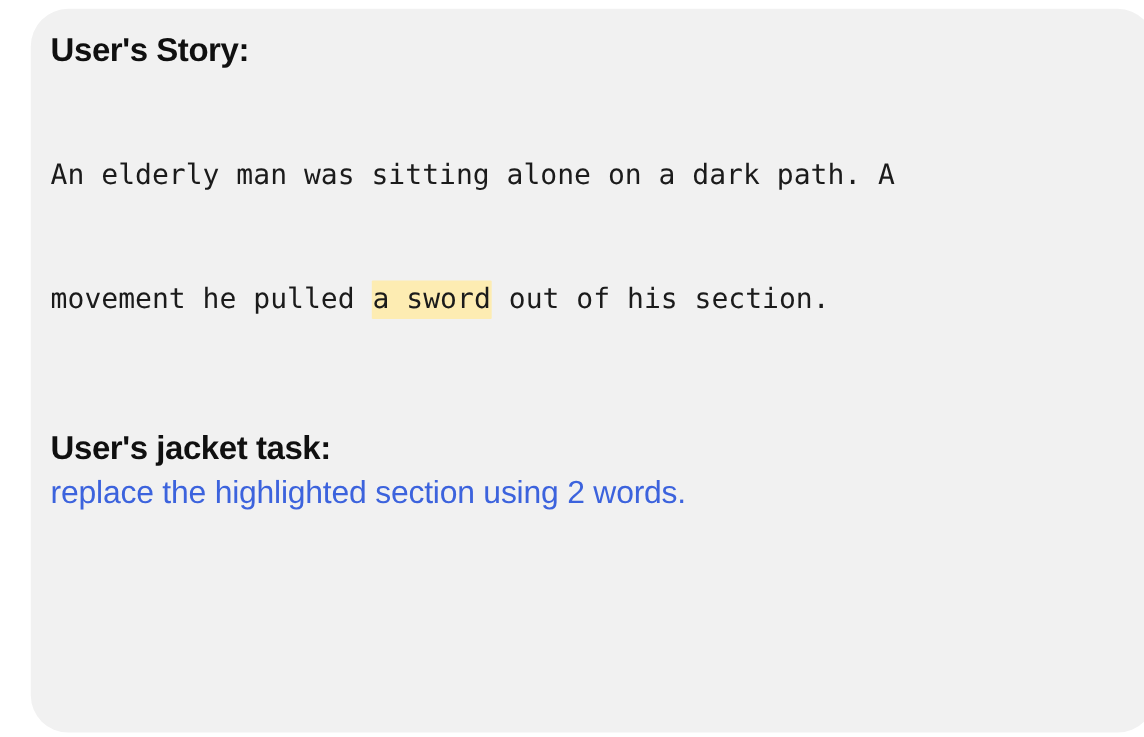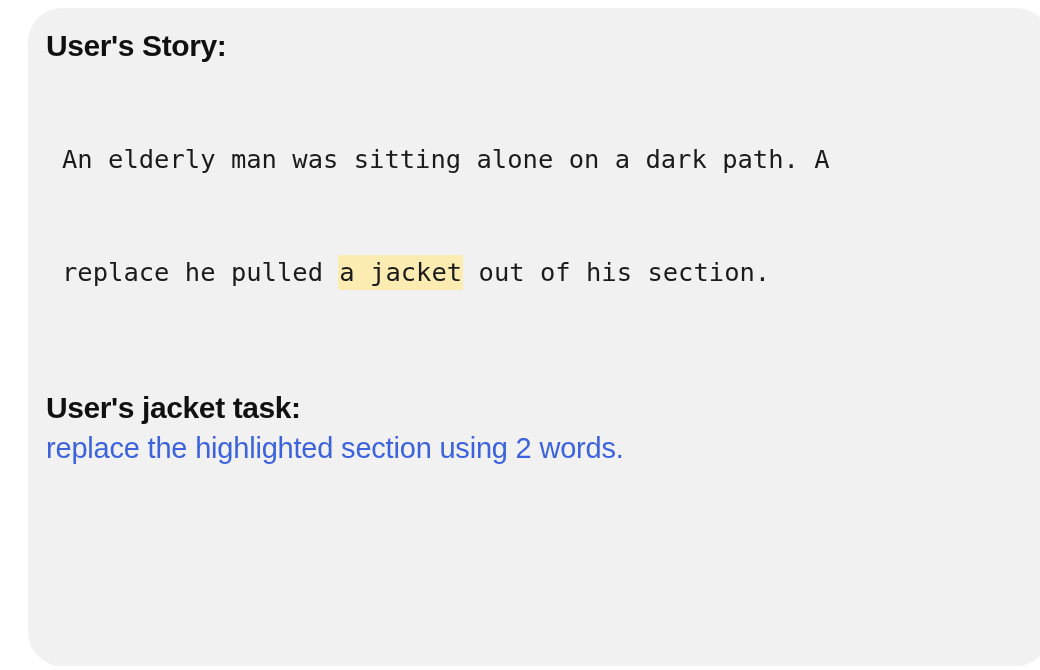--- a/index.html
+++ b/index.html
@@ -66,32 +66,32 @@
 
   
   .hl {
     background: #fdecb2;
     padding: 2px 1px 3px 1px;
     border-radius: 1px;
   }
   .gap-md { height: 22px; }
   .gap-lg { height: 26px; }
 
-  .nowrap { white-space: pre; margin-left: 16px; }
+  .nowrap { white-space: pre; }
 </style>
 </head>
 <body>
 
 <div id="card">
 
   <div class="section">
     <div class="heading">User's Story:</div>
     <div class="mono">
       <div class="nowrap">An elderly man was sitting alone on a dark path. A</div>
-      <div class="nowrap"><span>replace he pulled </span><span class="hl">a jacket</span><span> out of his section.</span></div>
+      <div class="nowrap"><span>movement he pulled </span><span class="hl">a sword</span><span> out of his section.</span></div>
     </div>
   </div>
 
   <div class="gap-md"></div>
 
   <div class="section">
     <div class="heading">User's jacket task:</div>
     <div class="task-text">replace the highlighted section using 2 words.</div>
   </div>
 

